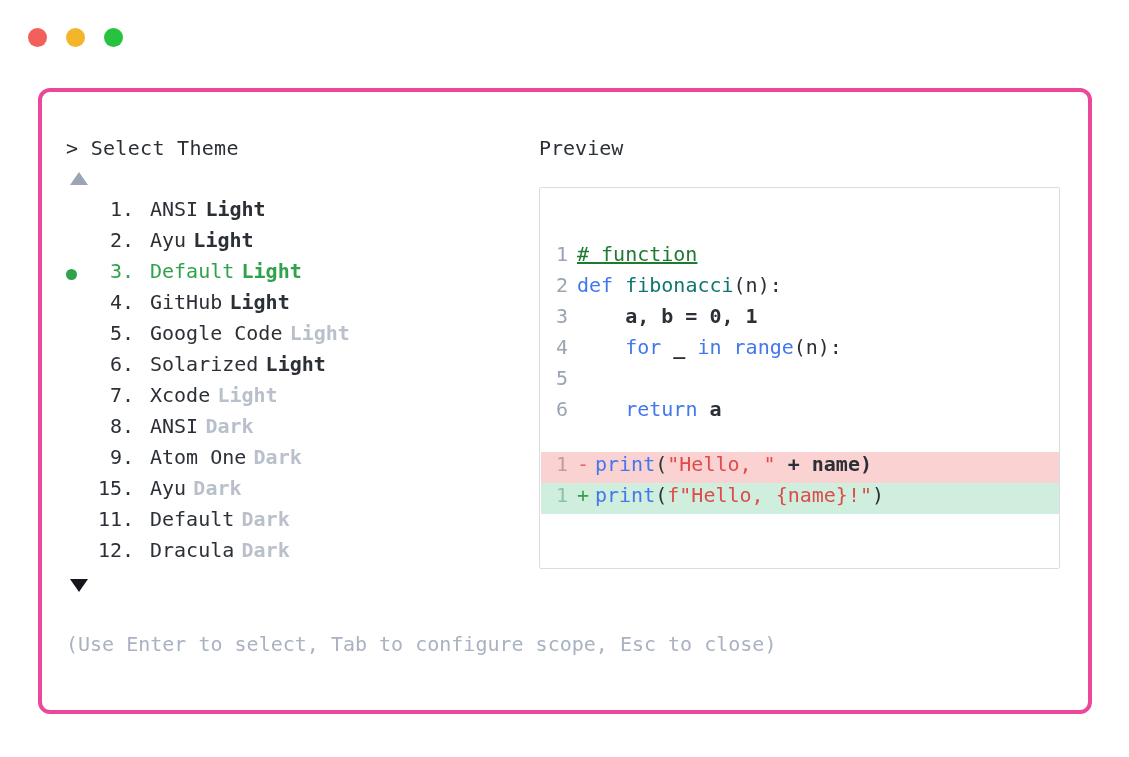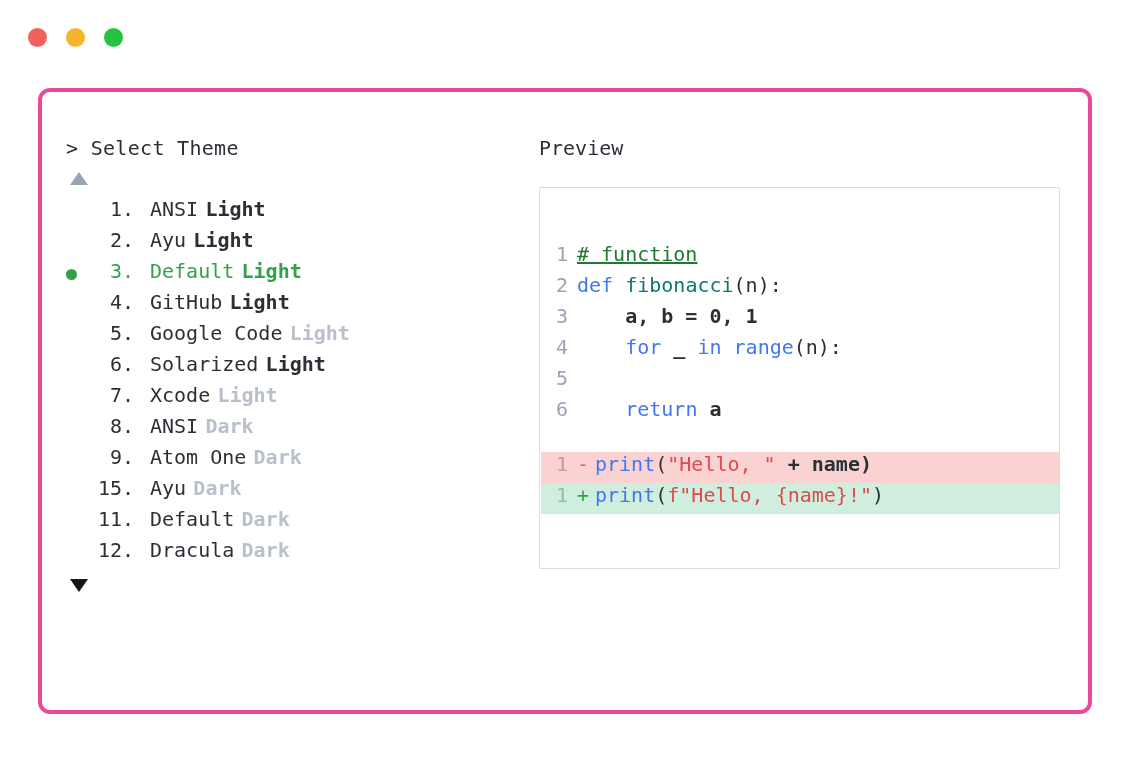--- a/index.html
+++ b/index.html
@@ -227,20 +227,21 @@
           <div class="theme-row"><span class="bullet-slot"></span><span class="row-index"> 7.</span><span class="row-dot"> </span><span class="row-name">Xcode</span><span class="row-variant variant-muted">Light</span></div>
           <div class="theme-row"><span class="bullet-slot"></span><span class="row-index"> 8.</span><span class="row-dot"> </span><span class="row-name">ANSI</span><span class="row-variant variant-muted">Dark</span></div>
           <div class="theme-row"><span class="bullet-slot"></span><span class="row-index"> 9.</span><span class="row-dot"> </span><span class="row-name">Atom One</span><span class="row-variant variant-muted">Dark</span></div>
           <div class="theme-row"><span class="bullet-slot"></span><span class="row-index">15.</span><span class="row-dot"> </span><span class="row-name">Ayu</span><span class="row-variant variant-muted">Dark</span></div>
           <div class="theme-row"><span class="bullet-slot"></span><span class="row-index">11.</span><span class="row-dot"> </span><span class="row-name">Default</span><span class="row-variant variant-muted">Dark</span></div>
           <div class="theme-row"><span class="bullet-slot"></span><span class="row-index">12.</span><span class="row-dot"> </span><span class="row-name">Dracula</span><span class="row-variant variant-muted">Dark</span></div>
         </div>
       <div class="arrow-down"></div>
     </div>
 
+    <div class="hint">(Use Enter to select, Tab to configure scope, Esc to close)</div>
 
     <div class="right-col">
       <div class="preview-label">Preview</div>
       <div class="preview-box">
         <div class="code-area">
           <div id="code-lines">
               <div class="code-line"><span class="ln">1</span><span><span class="tok-comment"># function</span></span></div>
               <div class="code-line"><span class="ln">2</span><span><span class="tok-kw">def </span><span class="tok-fn">fibonacci</span><span class="tok-punct">(n):</span></span></div>
               <div class="code-line"><span class="ln">3</span><span><span class="tok-plain">    a, b = 0, 1</span></span></div>
               <div class="code-line"><span class="ln">4</span><span><span class="tok-plain">    </span><span class="tok-kw">for</span><span class="tok-plain"> _ </span><span class="tok-kw">in range</span><span class="tok-punct">(n):</span></span></div>

